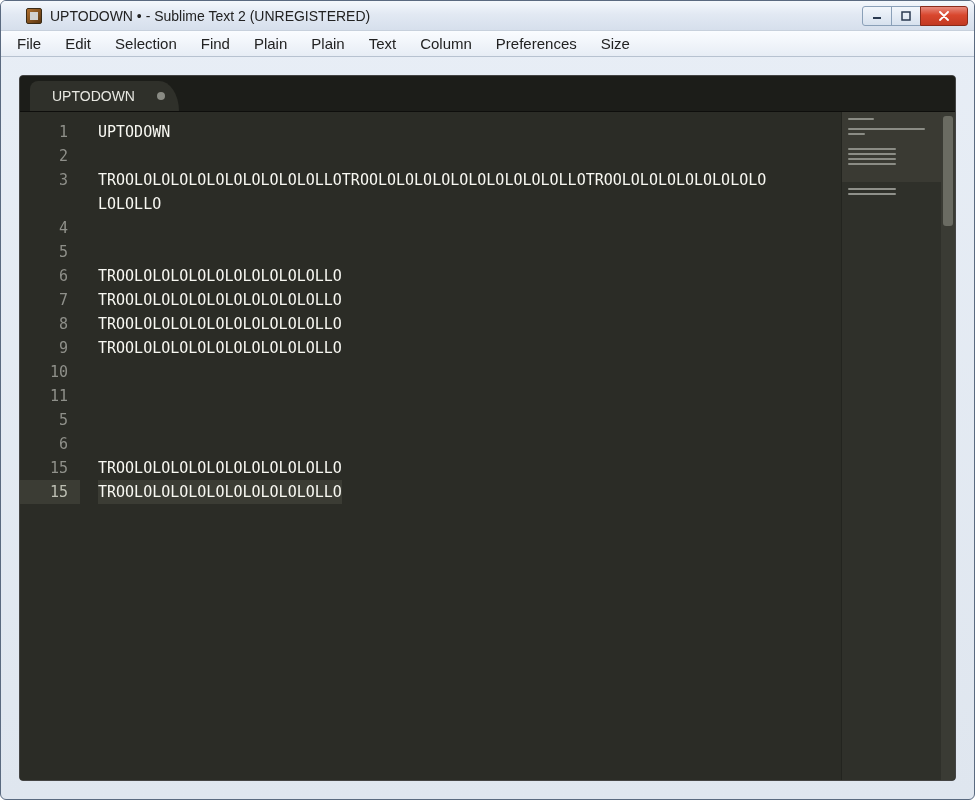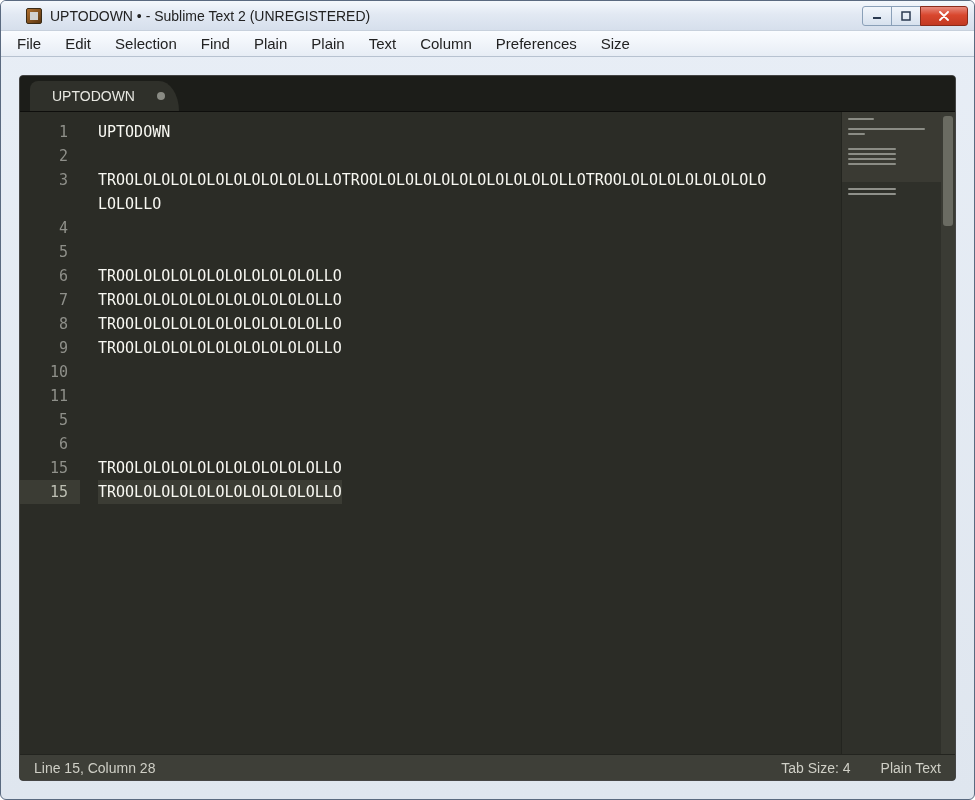--- a/index.html
+++ b/index.html
@@ -255,21 +255,15 @@
         <div class="mm-line" style="width:0%"></div>
         <div class="mm-line" style="width:0%"></div>
         <div class="mm-line" style="width:55%"></div>
         <div class="mm-line" style="width:55%"></div>
       </div>
       <div class="vscroll">
         <div class="thumb"></div>
       </div>
     </div>
 
-    <div class="statusbar">
-      <span>Line 15, Column 28</span>
-      <span class="spacer"></span>
-      <span>Tab Size: 4</span>
-      <span>Plain Text</span>
-    </div>
 
   </div>
 </div>
 
 </body></html>

